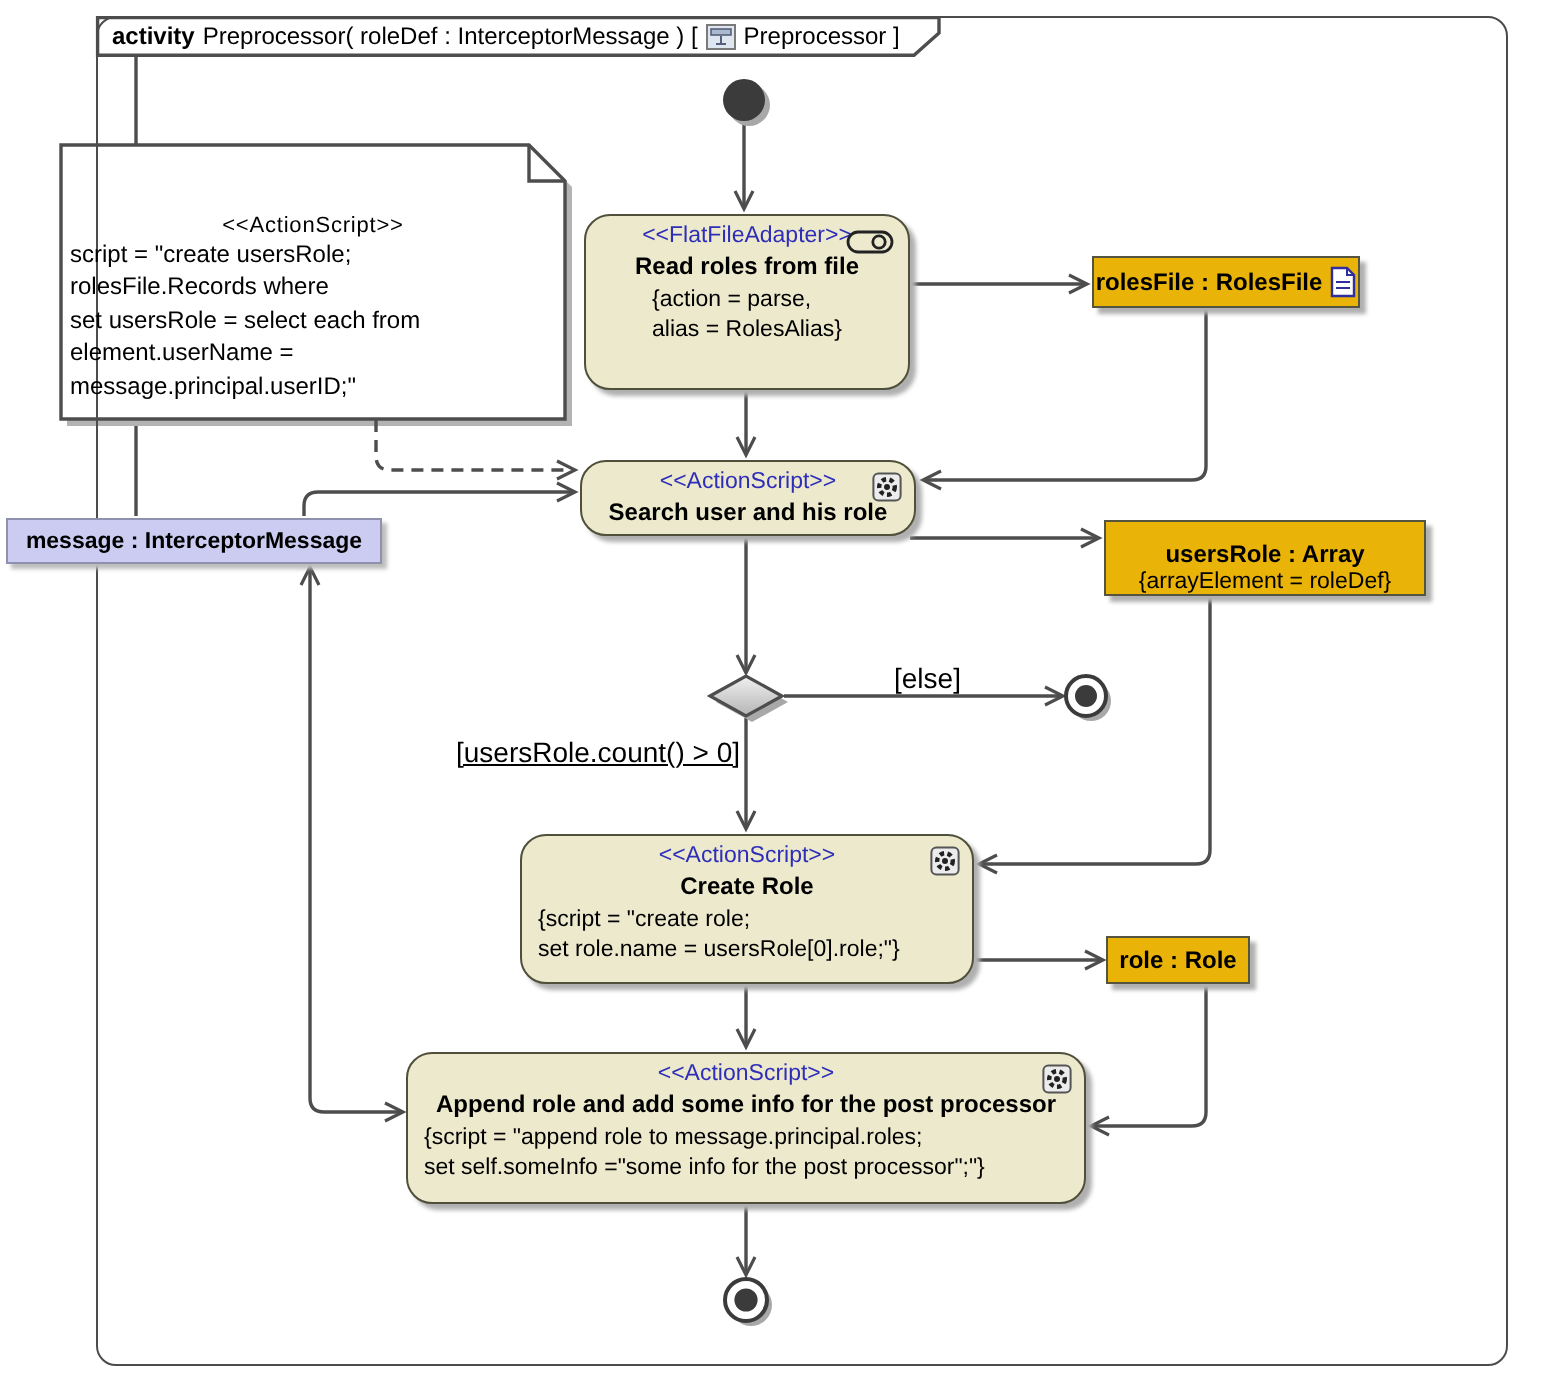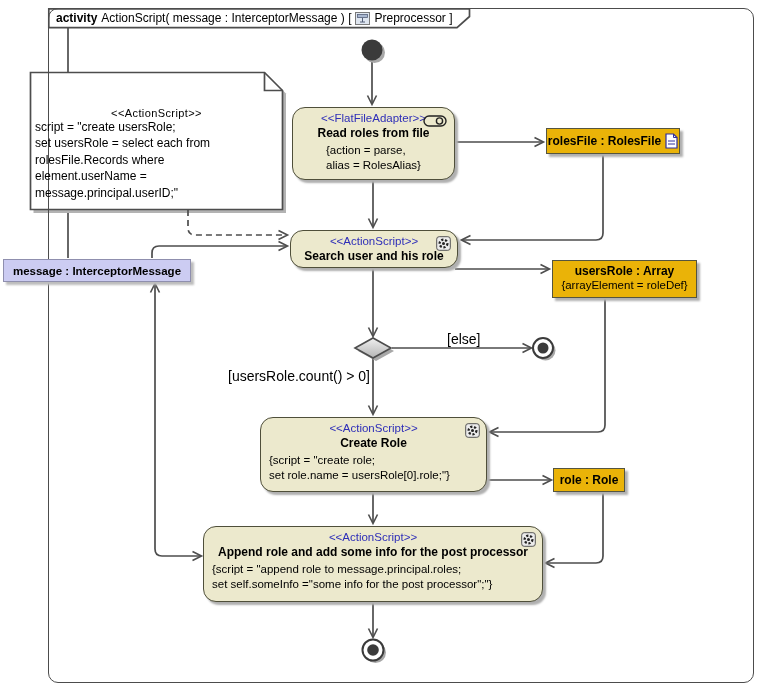--- a/index.html
+++ b/index.html
@@ -95,41 +95,41 @@
     <circle cx="543" cy="348" r="5.5" fill="#3b3b3b"></circle>
 
     <circle cx="375.5" cy="652.5" r="10.5" fill="#a8a8a8"></circle>
     <circle cx="373" cy="650" r="10.5" fill="#ffffff" stroke="#3b3b3b" stroke-width="2"></circle>
     <circle cx="373" cy="650" r="5.8" fill="#3b3b3b"></circle>
   </svg>
 
   <div class="frame"></div>
   <div class="frame-title">
     <span class="kw">activity</span>
-    <span class="mid">ActionScript( message : InterceptorMessage ) [</span>
+    <span class="mid">Preprocessor( roleDef : InterceptorMessage ) [</span>
     <span class="dicon">
       <svg width="15" height="13" viewBox="0 0 15 13">
         <rect x="0.5" y="0.5" width="14" height="12" fill="#dfe6f0" stroke="#7a7a7a"></rect>
         <rect x="2.5" y="2.5" width="10" height="3" fill="#aab8d0" stroke="#55607a" stroke-width="0.8"></rect>
         <path d="M7.5,6 L7.5,10 M5,10 L10,10" stroke="#55607a" stroke-width="1" fill="none"></path>
       </svg>
     </span>
     <span>Preprocessor ]</span>
   </div>
 
   <div class="note-text">
     <div class="nstereo">&lt;&lt;ActionScript&gt;&gt;</div>
     <div class="nline">script = "create usersRole;</div>
+    <div class="nline">rolesFile.Records where</div>
     <div class="nline">set usersRole = select each from</div>
-    <div class="nline">rolesFile.Records where</div>
     <div class="nline">element.userName =</div>
     <div class="nline">message.principal.userID;"</div>
   </div>
 
-  <div class="action" style="left:292px;top:107px;width:163px;height:73px;">
+  <div class="action" style="left:292px;top:107px;width:163px;height:88px;">
     <span class="cicon" style="top:7px;right:7px;">
       <svg width="24" height="12" viewBox="0 0 24 12">
         <rect x="1" y="1" width="22" height="10" rx="5" fill="none" stroke="#222" stroke-width="1.4"></rect>
         <circle cx="16.5" cy="6" r="3.1" fill="none" stroke="#222" stroke-width="1.4"></circle>
       </svg>
     </span>
     <div class="stereo">&lt;&lt;FlatFileAdapter&gt;&gt;</div>
     <div class="aname">Read roles from file</div>
     <div class="propwrap">
       <div class="prop">{action = parse,</div>
@@ -185,29 +185,29 @@
     <span>rolesFile : RolesFile</span>
     <span>
       <svg width="13" height="16" viewBox="0 0 13 16" style="display:block">
         <path d="M1,1 L8.5,1 L12,4.5 L12,15 L1,15 Z" fill="#fff" stroke="#2e2e9e" stroke-width="1.2"></path>
         <path d="M8.5,1 L8.5,4.5 L12,4.5" fill="none" stroke="#2e2e9e" stroke-width="1"></path>
         <path d="M3,8 L10,8 M3,11 L10,11" stroke="#2e2e9e" stroke-width="1"></path>
       </svg>
     </span>
   </div>
 
-  <div class="obj col" style="left:552px;top:260px;width:145px;height:38px;">
+  <div class="obj col" style="left:552px;top:260px;width:161px;height:38px;justify-content:flex-end;">
     <span>usersRole : Array</span>
     <span class="oprop">{arrayElement = roleDef}</span>
   </div>
 
   <div class="obj" style="left:553px;top:468px;width:72px;height:24px;">
     <span>role : Role</span>
   </div>
 
   <div class="param" style="left:3px;top:259px;width:188px;height:23px;">
     <span>message : InterceptorMessage</span>
   </div>
 
   <div class="guard" style="left:447px;top:331px;">[else]</div>
-  <div class="guard" style="left:228px;top:368px;width:140px;text-align:center;">[usersRole.count() &gt; 0]</div>
+  <div class="guard" style="left:228px;top:368px;width:140px;text-align:center;text-decoration:underline;">[usersRole.count() &gt; 0]</div>
 
 </div>
 
 </body></html>

